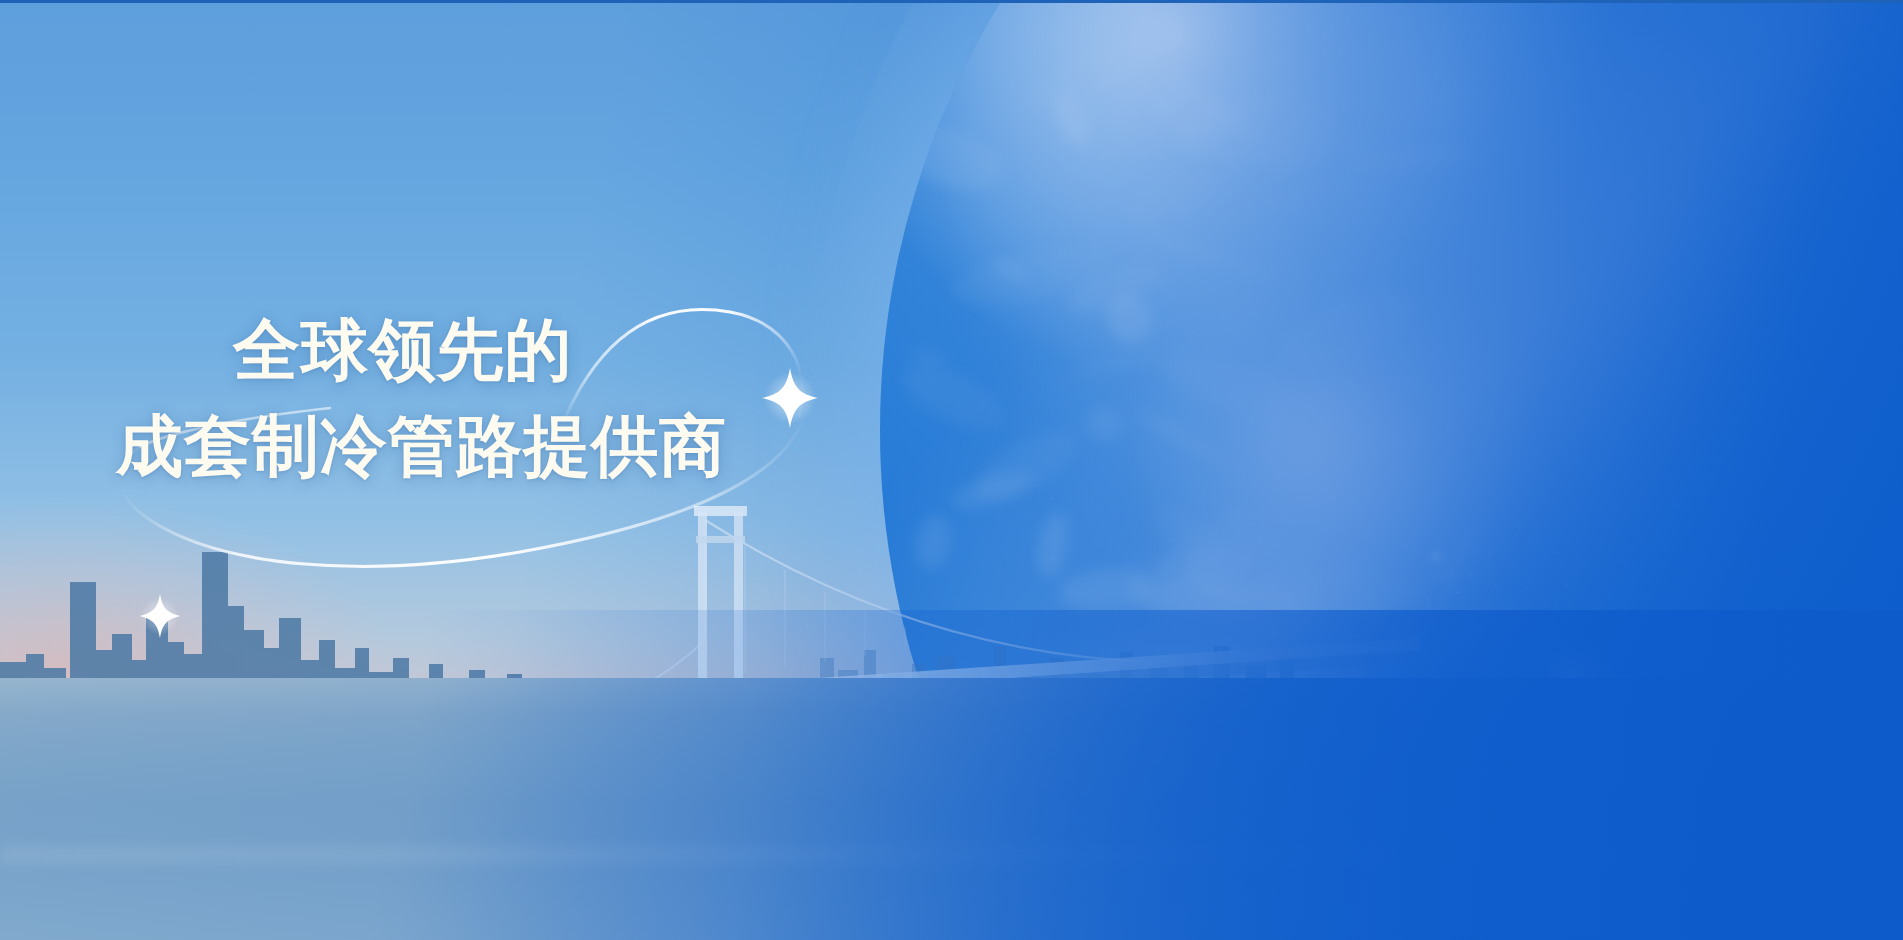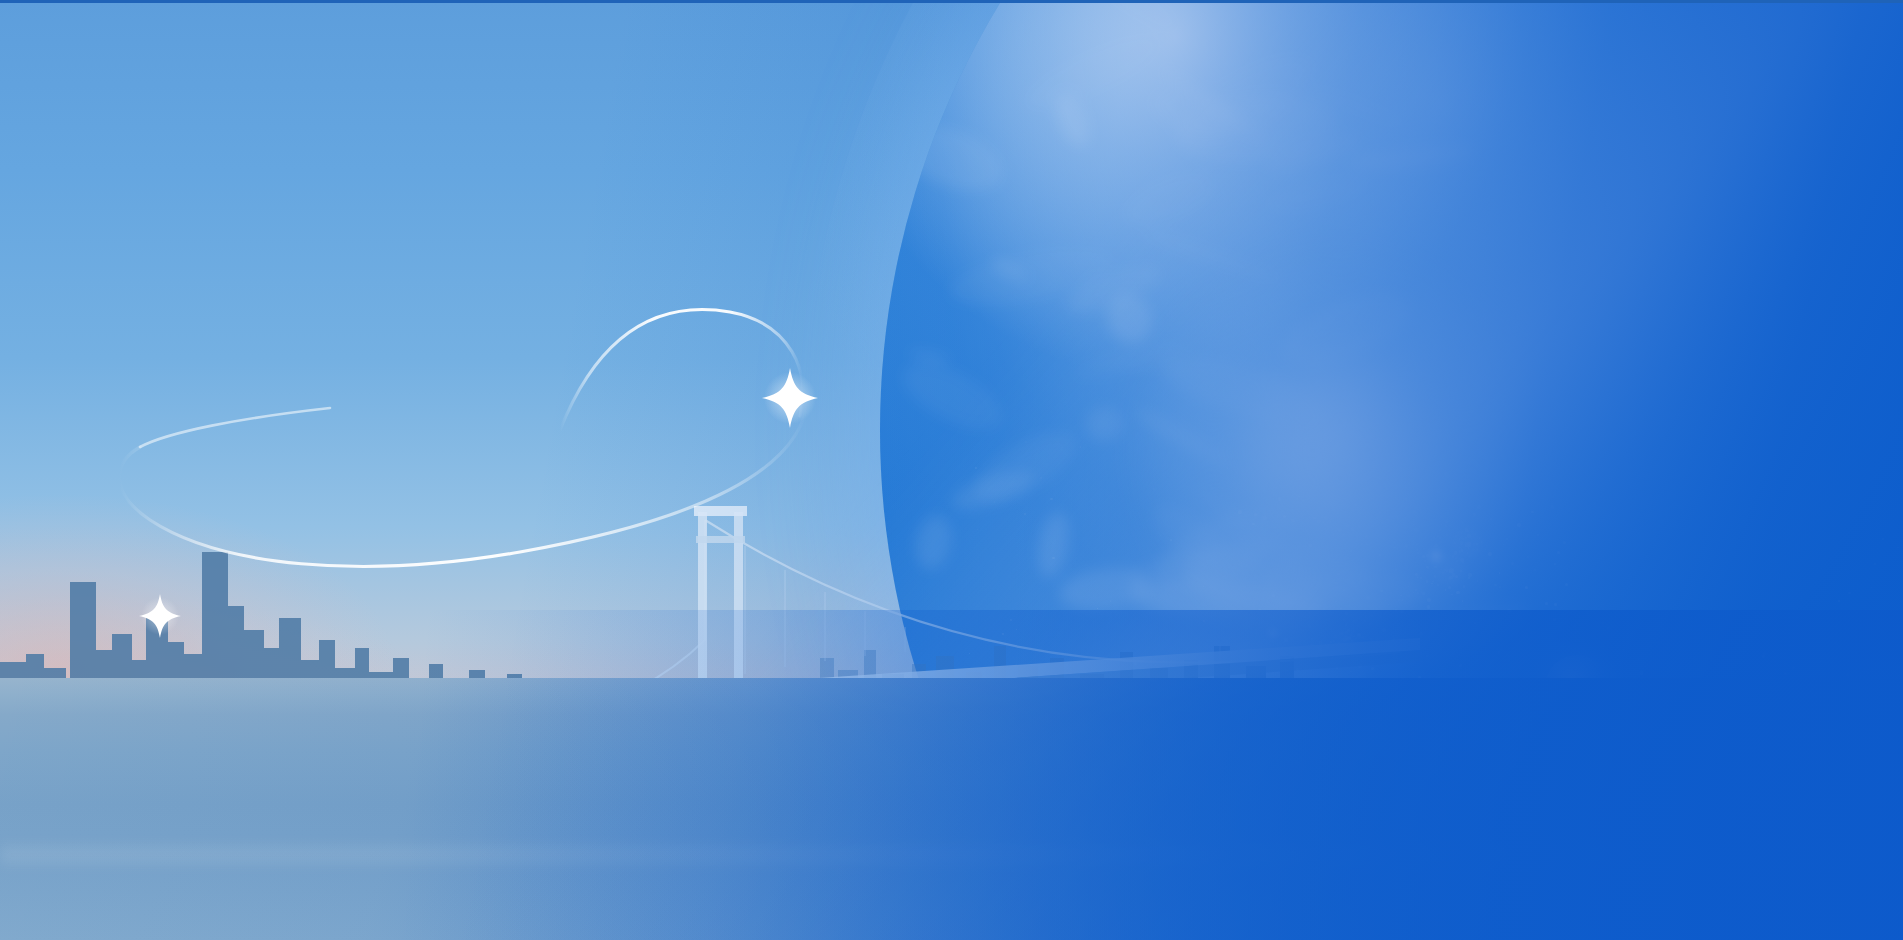--- a/index.html
+++ b/index.html
@@ -1857,16 +1857,18 @@
       <path d="M0,-30 C3.4,-11 9,-4.2 28,0 C9,4.2 3.4,11 0,30 C-3.4,11 -9,4.2 -28,0 C-9,-4.2 -3.4,-11 0,-30 Z" fill="#ffffff"></path>
     </g>
 
     <g transform="translate(160,616)">
       <circle cx="0" cy="0" r="19" fill="url(#spk)" opacity=".5"></circle>
       <path d="M0,-22 C2.5,-8 6.6,-3.1 21,0 C6.6,3.1 2.5,8 0,22 C-2.5,8 -6.6,3.1 -21,0 C-6.6,-3.1 -2.5,-8 0,-22 Z" fill="#ffffff"></path>
     </g>
   </svg>
 
   <div class="headline">
+    <span class="l1">全球领先的</span>
+    <span class="l2">成套制冷管路提供商</span>
   </div>
 
   <div class="edge-top"></div>
 </div>
 
 </body></html>

